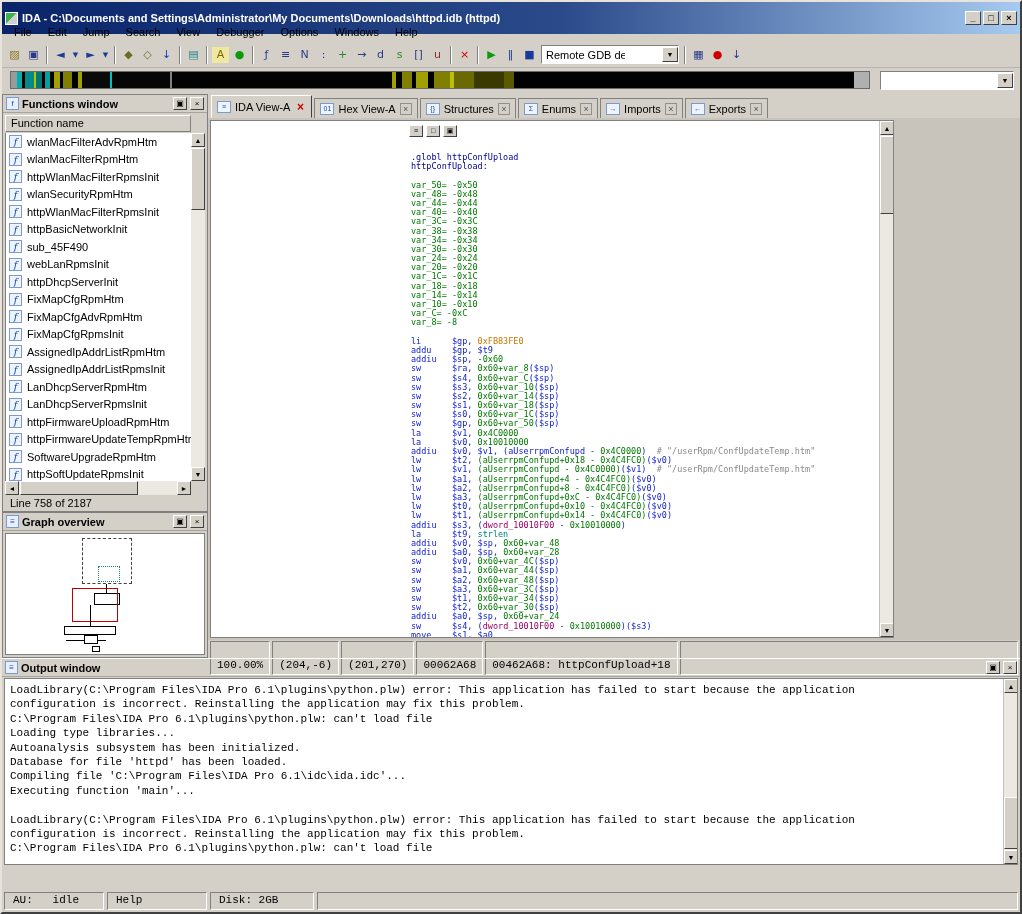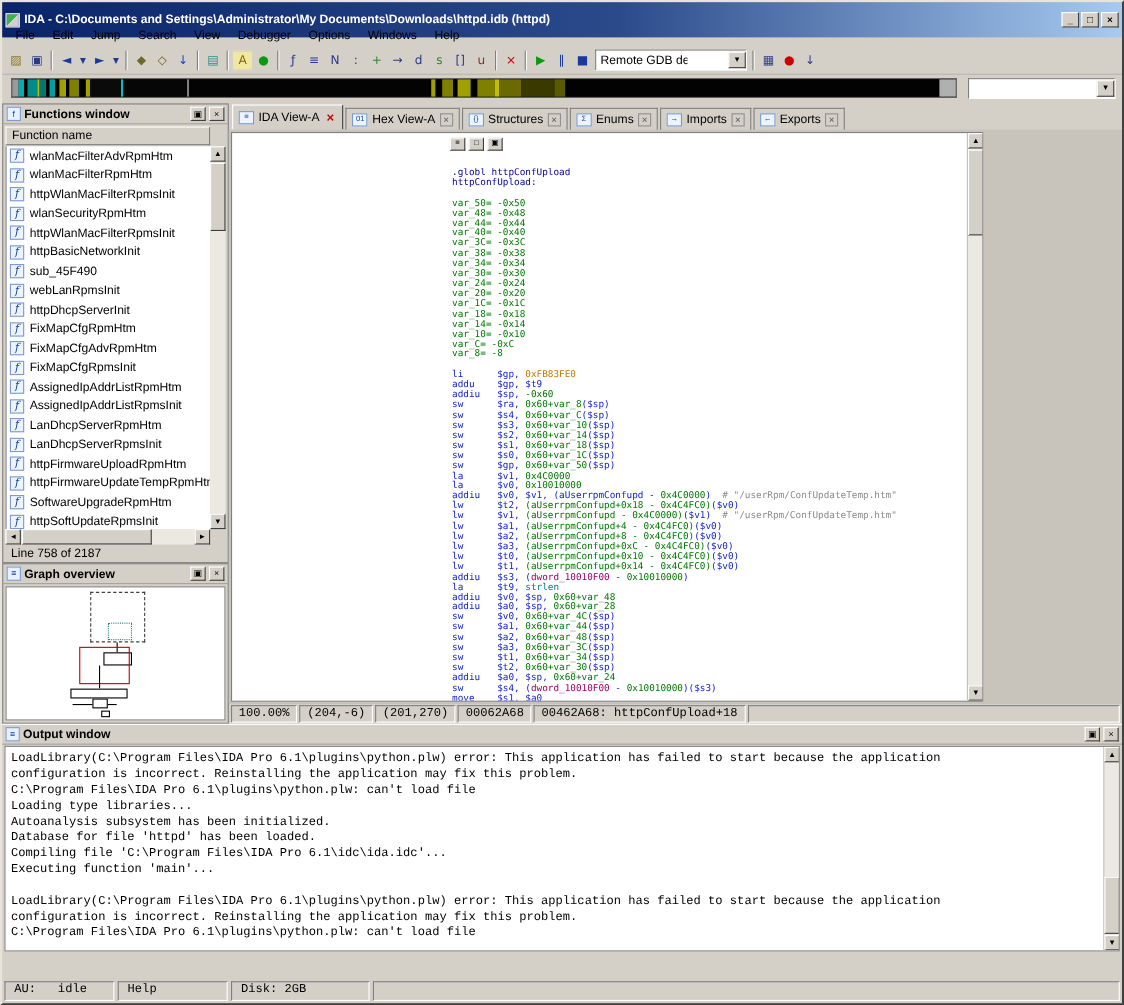--- a/index.html
+++ b/index.html
@@ -109,41 +109,41 @@
     border-color:#fff #404040 #404040 #fff; font-size:7px; line-height:10px; text-align:center; }
   .disasm-code { position:absolute; top:32px; left:200px; right:16px; bottom:0;
     font-family:"DejaVu Sans Mono", monospace; font-size:8.5px; line-height:9.2px; white-space:pre; overflow:hidden; }
   .dline { height:9.2px; }
   .c-lbl{color:#000090} .c-ins{color:#1322cd} .c-grn{color:#007800} .c-org{color:#c87800}
   .c-cmt{color:#8a8a8a} .c-tea{color:#008080} .c-mag{color:#990066}
   .dv { top:0; right:0; height:100%; border-left:1px solid #c0c0c0; }
   .dv-thumb { top:15px; height:78px; }
   .ds-bar { position:absolute; bottom:0; left:0; right:0; height:18px; display:flex; gap:2px;
     padding:1px 2px; font-family:"Liberation Mono", monospace; font-size:11px; }
-  .ds-panel { border:1px solid; border-color:#808080 #fff #fff #808080; padding:0 6px;
+  .ds-panel { border:1px solid; border-color:#808080 #fff #fff #808080; padding:16px 6px;
     white-space:pre; line-height:14px; }
   .ds-fill { flex:1; }
   
   .output-win { position:absolute; top:656px; left:0; right:0; height:232px; border-top:1px solid #fff; }
   .console { position:absolute; top:19px; left:2px; right:2px; height:187px; background:#fff;
     border:1px solid #808080; overflow:hidden; }
   .console-text { position:absolute; top:4px; left:5px; right:18px;
     font-family:"Liberation Mono", monospace; font-size:11px; line-height:14.4px; white-space:pre; }
   .cv { top:0; right:0; height:100%; border-left:1px solid #c0c0c0; }
   .cv-thumb { bottom:15px; height:52px; }
   .idc-row { position:absolute; left:2px; right:2px; bottom:2px; height:22px; display:flex; align-items:center; }
   .idc-label { width:42px; text-align:center; flex:none; }
   .idc-input { flex:1; height:18px; margin-right:2px; background:#fff; border:1px solid;
     border-color:#808080 #fff #fff #808080; font-family:"Liberation Mono", monospace; font-size:11px; padding:0 3px; }
   
   .statusbar { position:absolute; bottom:0; left:0; right:0; height:22px; display:flex; gap:3px;
     padding:2px 2px; font-family:"Liberation Mono", monospace; font-size:11px; }
   .sb-panel { border:1px solid; border-color:#808080 #fff #fff #808080; padding:1px 8px;
     white-space:pre; overflow:hidden; }
-  .sb-0 { width:100px; } .sb-1 { width:100px; } .sb-2 { width:126px; }
+  .sb-0 { width:100px; } .sb-1 { width:100px; } .sb-2 { width:104px; }
   .sb-fill { flex:1; }
 </style>
 </head>
 <body>
 
 <div class="win">
 
   <div class="titlebar">
     <span class="app-icon"></span>
     <span class="title-text">IDA - C:\Documents and Settings\Administrator\My Documents\Downloads\httpd.idb (httpd)</span>

